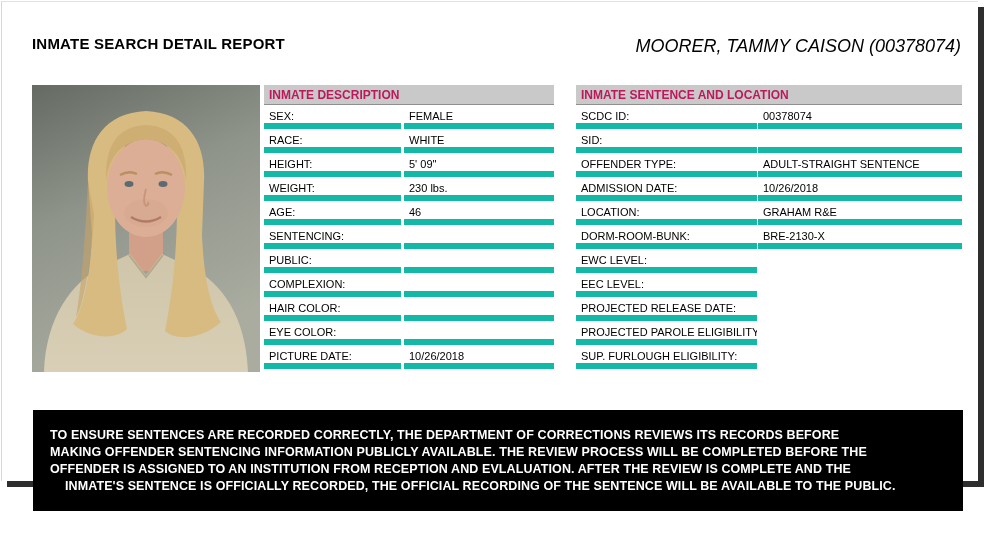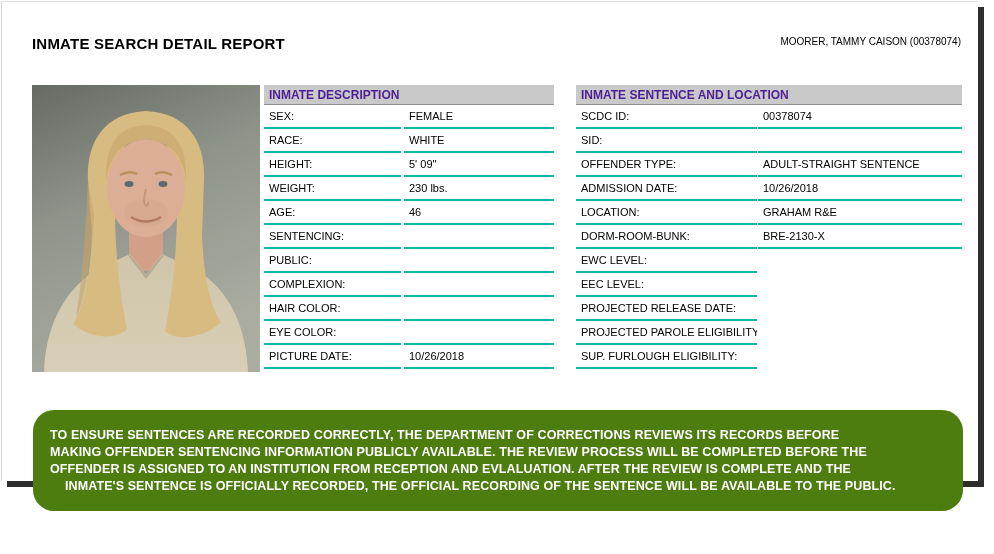--- a/index.html
+++ b/index.html
@@ -22,50 +22,51 @@
   .report-title {
     position: absolute;
     left: 30px; top: 33px;
     font-size: 15px; font-weight: bold;
     color: #000; letter-spacing: 0.2px;
     white-space: nowrap;
   }
   .inmate-name {
     position: absolute;
     right: 17px; top: 34px;
-    font-size: 10px; color: #000;
-    white-space: nowrap;
+    font-size: 18px; color: #000;
+    white-space: nowrap;
+    font-style: italic;
   }
   .photo-frame {
     position: absolute;
     left: 30px; top: 83px;
     width: 228px; height: 287px;
     overflow: hidden;
     background: #8f948b;
   }
   .photo-frame svg { display: block; }
 
   .dtable { position: absolute; top: 83px; }
   .t1 { left: 262px; width: 290px; }
   .t2 { left: 574px; width: 386px; }
   .thead {
     height: 20px; line-height: 20px;
     background: #c9c9c9;
     border-bottom: 1px solid #8e8e8e;
     font-size: 12px; font-weight: bold;
-    color: #4c1d95;
+    color: #be185d;
     padding-left: 5px;
     white-space: nowrap;
   }
   .trow { display: flex; height: 24px; }
   .cell {
     font-size: 11px; color: #000;
     line-height: 23px;
     padding-left: 5px;
-    border-bottom: 2px solid #14b8a6;
+    border-bottom: 6px solid #14b8a6;
     overflow: hidden; white-space: nowrap;
   }
   .t1 .label { width: 137px; margin-right: 3px; }
   .t2 .label { width: 181px; margin-right: 1px; }
   .value { flex: 1; }
   .value.no-border { border-bottom: none; }
 
   .notice {
     position: absolute;
     left: 31px; top: 408px;
@@ -223,20 +224,20 @@
           <div class="cell label">PROJECTED PAROLE ELIGIBILITY:</div>
           <div class="cell value no-border"></div>
         </div>
         <div class="trow">
           <div class="cell label">SUP. FURLOUGH ELIGIBILITY:</div>
           <div class="cell value no-border"></div>
         </div>
       </div>
   </div>
 
-  <div class="notice" style="background: #4d7c0f; border-radius: 21px;">
+  <div class="notice" style="background: #000000;">
       <div class="notice-line" style="color: rgb(255, 255, 255);">TO ENSURE SENTENCES ARE RECORDED CORRECTLY, THE DEPARTMENT OF CORRECTIONS REVIEWS ITS RECORDS BEFORE</div>
       <div class="notice-line" style="color: rgb(255, 255, 255);">MAKING OFFENDER SENTENCING INFORMATION PUBLICLY AVAILABLE. THE REVIEW PROCESS WILL BE COMPLETED BEFORE THE</div>
       <div class="notice-line" style="color: rgb(255, 255, 255);">OFFENDER IS ASSIGNED TO AN INSTITUTION FROM RECEPTION AND EVLALUATION. AFTER THE REVIEW IS COMPLETE AND THE</div>
       <div class="notice-line" style="color: rgb(255, 255, 255); margin-left: 15px;">INMATE'S SENTENCE IS OFFICIALLY RECORDED, THE OFFICIAL RECORDING OF THE SENTENCE WILL BE AVAILABLE TO THE PUBLIC.</div>
     </div>
 
 </div>
 
 </body></html>

